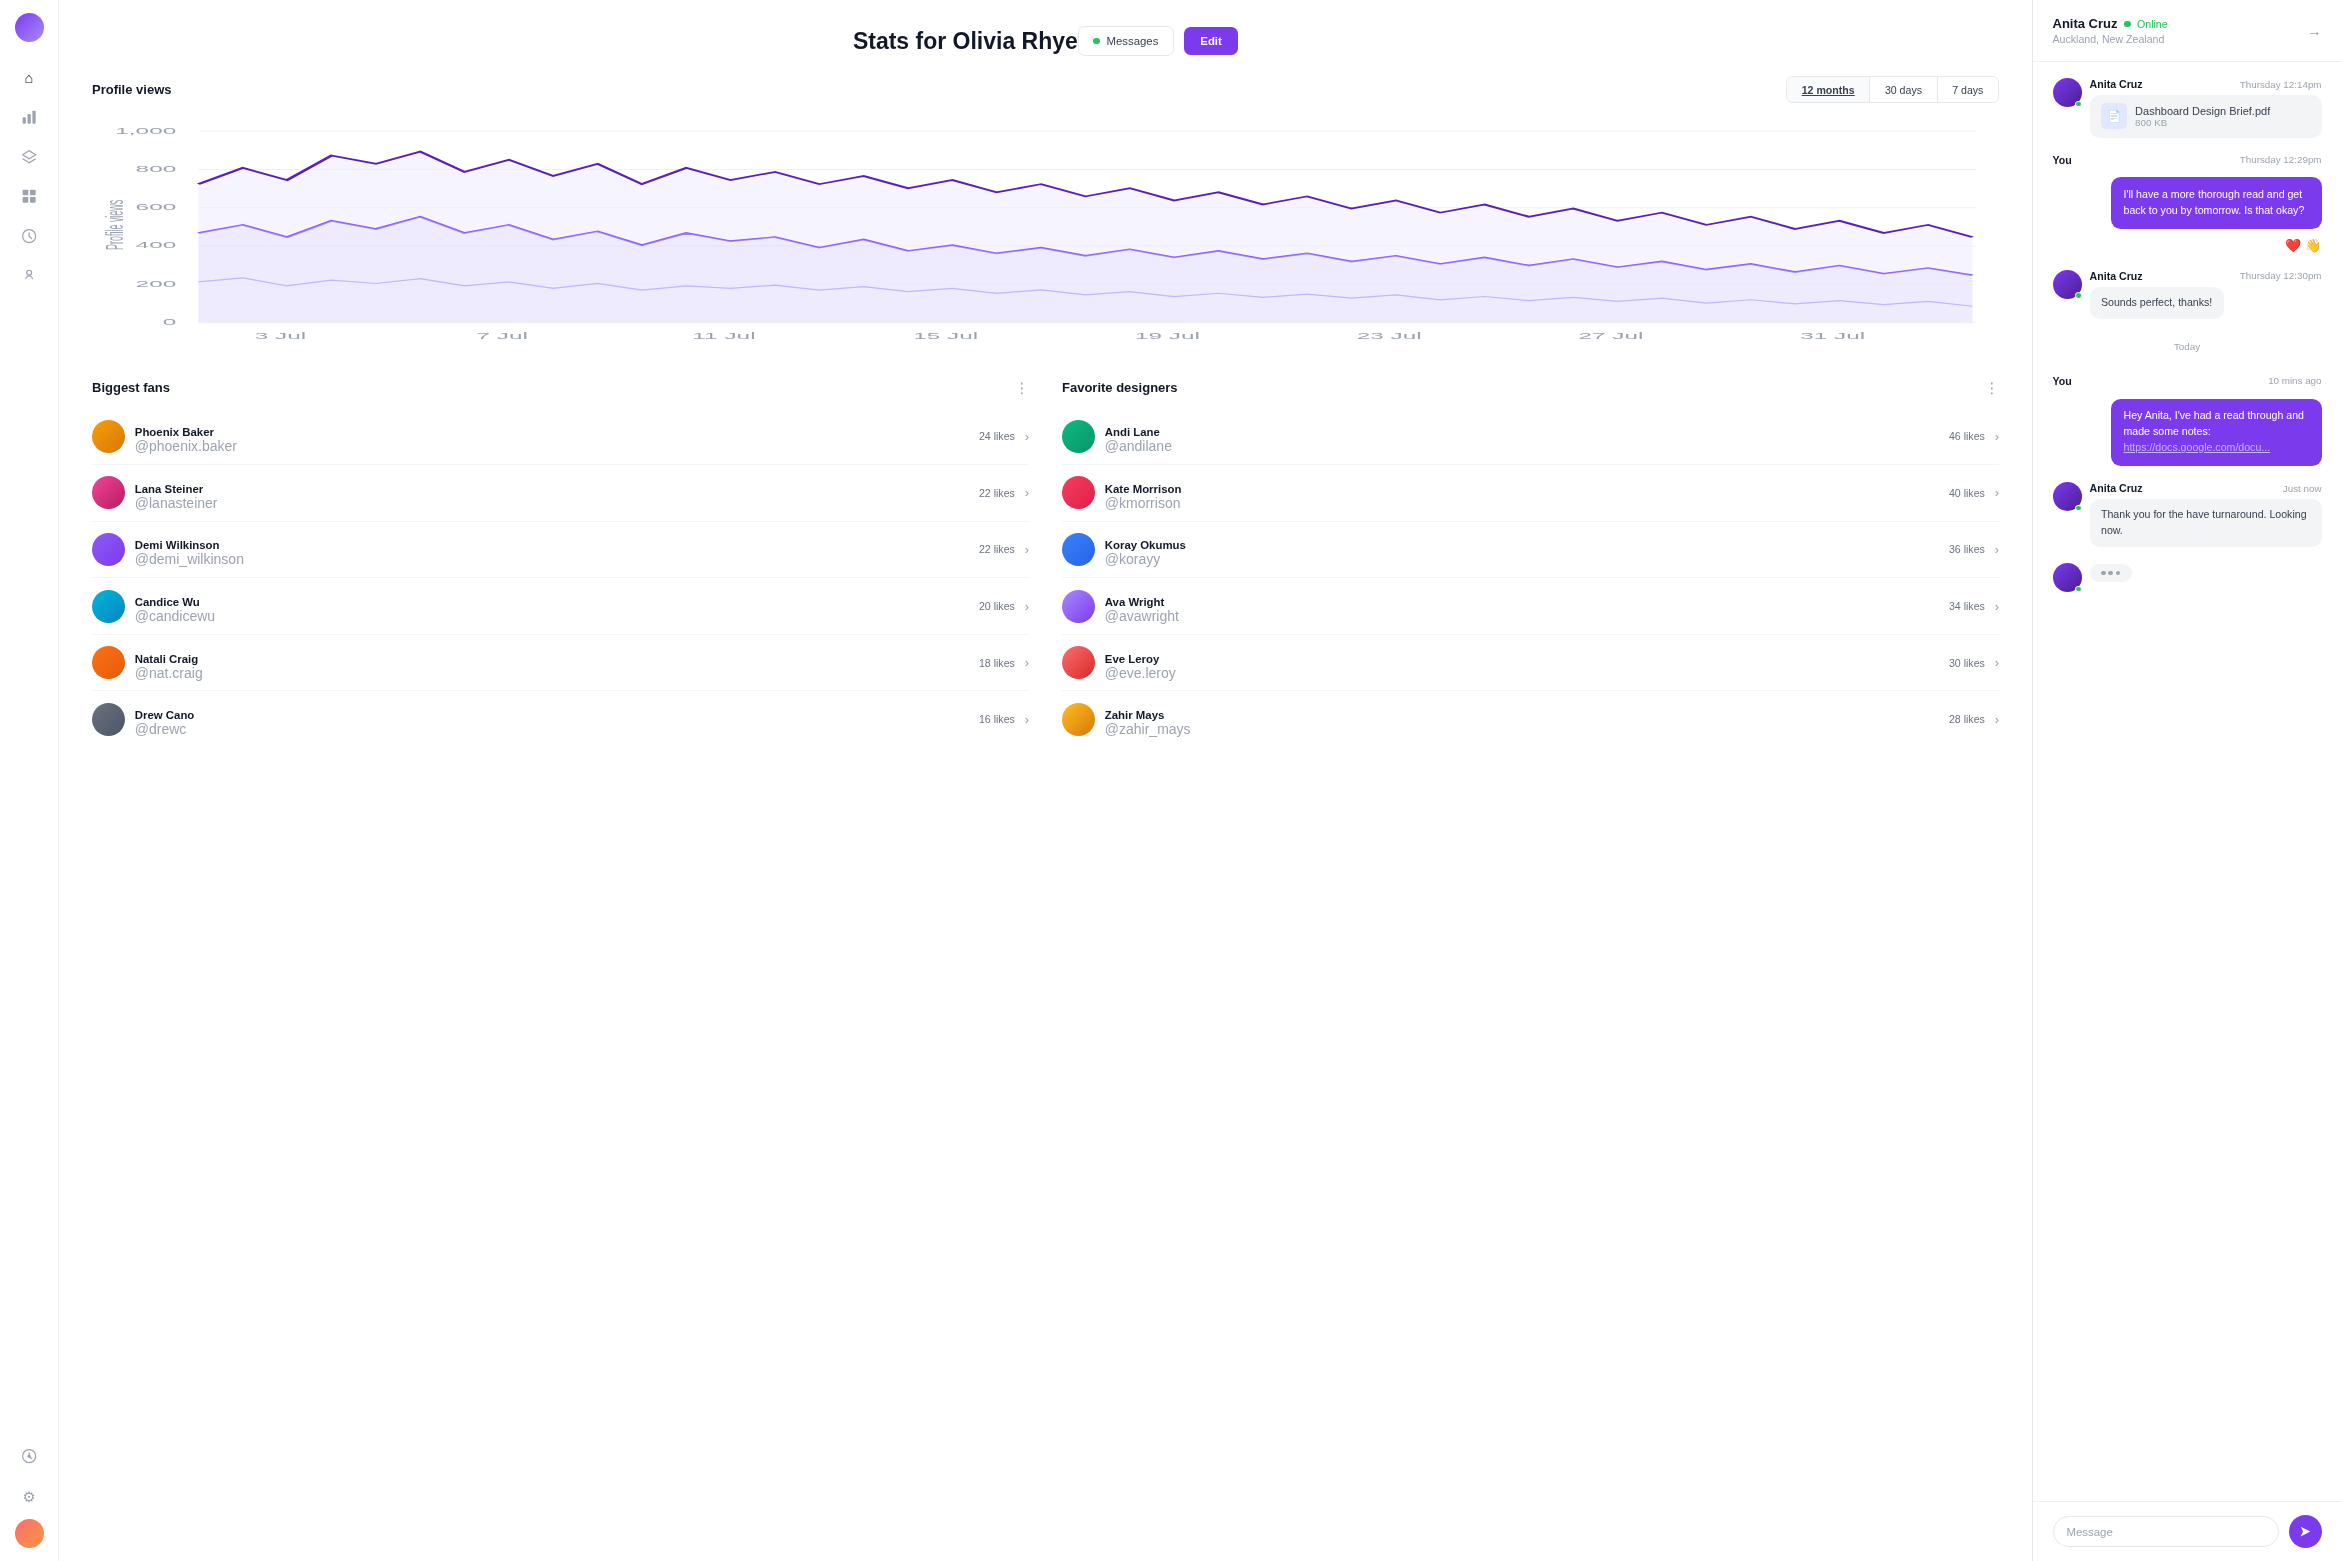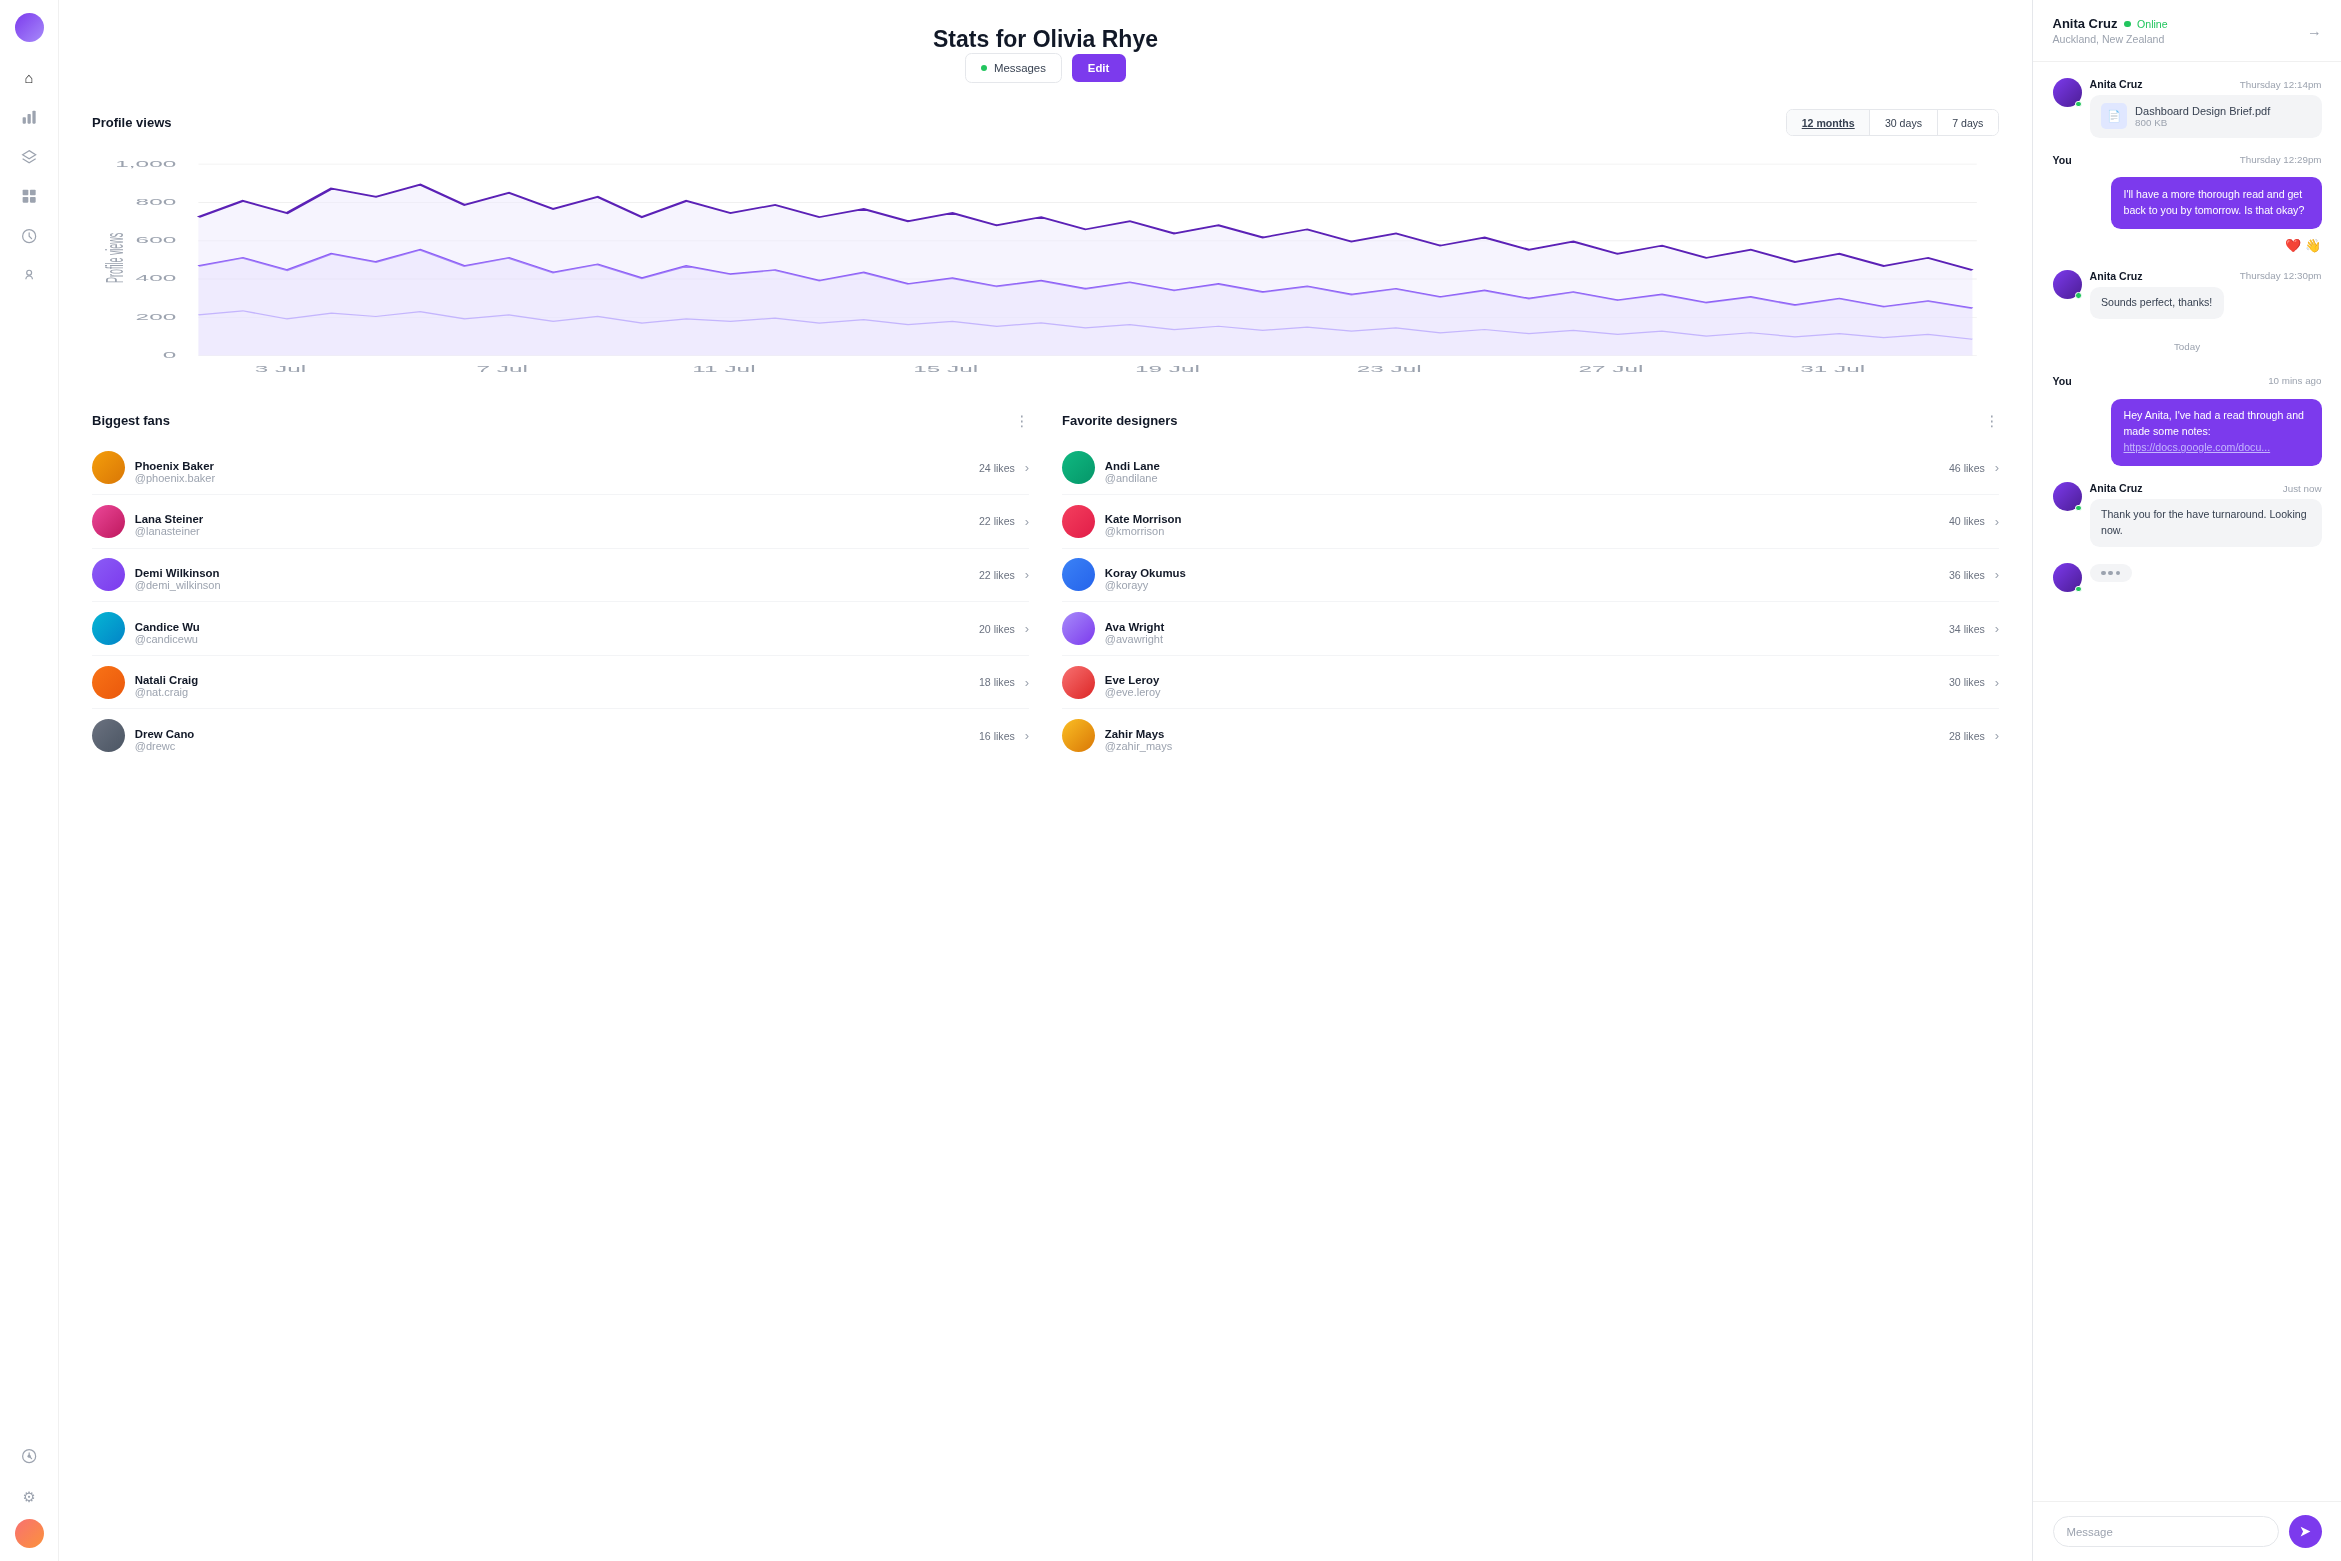--- a/index.html
+++ b/index.html
@@ -45,22 +45,21 @@
       overflow-y: auto;
       padding: 26px 33px;
       background: #fff;
     }
 
     
     .page-header {
       display: flex;
       align-items: center;
       justify-content: center;
-      margin-bottom: 26px;
-      flex-direction: column;
+      margin-bottom: 20px;
     }
     .page-title {
       font-size: 23px;
       font-weight: 700;
       color: #111827;
     }
     .header-actions {
       display: flex; gap: 10px; align-items: center;
     }
     .btn-messages {
@@ -169,21 +168,21 @@
       border-radius: 50%;
       background: #e5e7eb;
       margin-right: 9.8px;
       flex-shrink: 0;
       overflow: hidden;
       display: flex; align-items: center; justify-content: center;
       font-size: 11.4px; font-weight: 600; color: #6b7280;
     }
     .list-info { flex: 1; margin-top: 8px; }
     .list-name { font-size: 11.4px; font-weight: 600; color: #111827; }
-    .list-handle { font-size: 11px; color: #9ca3af; }
+    .list-handle { font-size: 14px; color: #9ca3af; }
     .list-likes { font-size: 10.6px; color: #6b7280; margin-right: 9.8px; }
     .list-chevron { color: #9ca3af; font-size: 13px; }
 
     
     .chat-panel {
       width: 309px;
       flex-shrink: 0;
       border-left: 0.8px solid #e5e7eb;
       display: flex;
       flex-direction: column;

